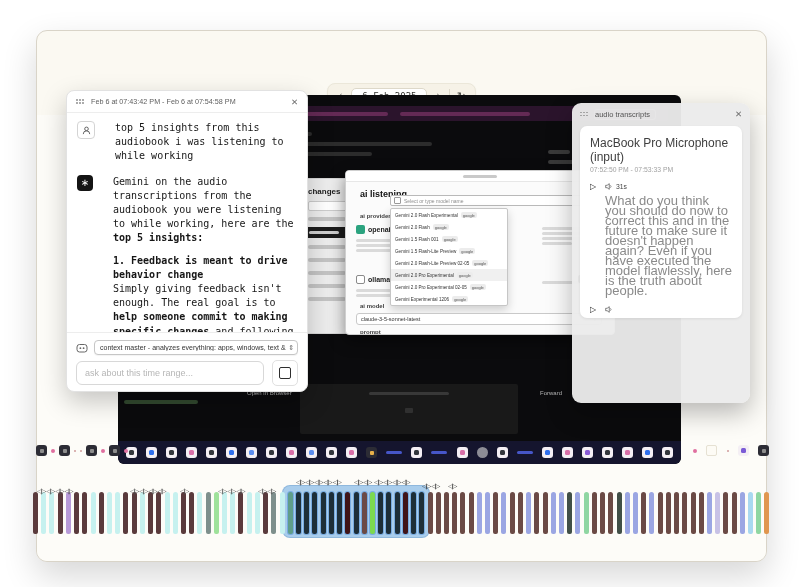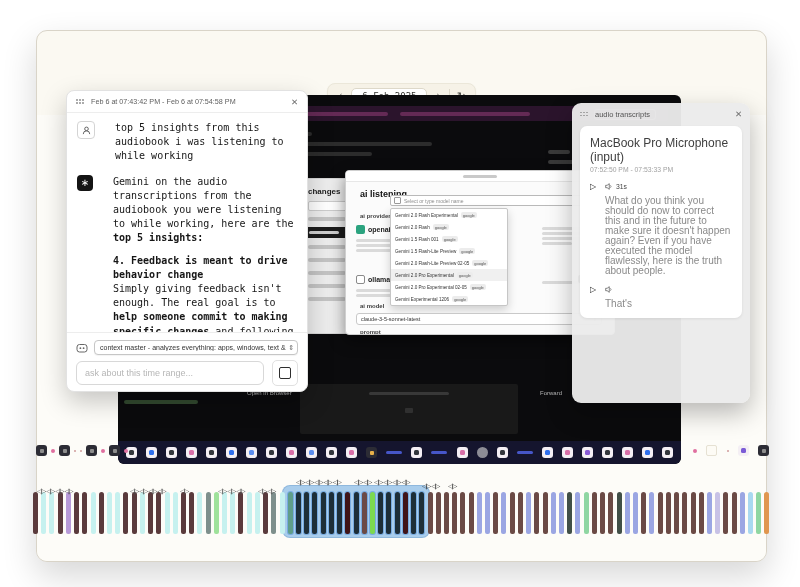--- a/index.html
+++ b/index.html
@@ -132,21 +132,21 @@
   #tpanel .ptitle{font-size:7.5px;color:#555;}
   .tcard{position:absolute;left:8px;top:23px;width:162px;height:192px;background:#fff;border-radius:7px;
     box-shadow:0 1px 3px rgba(0,0,0,.08);padding:10px;box-sizing:border-box;overflow:hidden;}
   .tsrc{font-size:12px;color:#3f3f3f;}
   .ttime{font-size:6.8px;color:#a2a2a2;margin-top:2px;}
   .entry{margin-top:9px;}
   .erow{display:flex;align-items:center;gap:6px;}
   .play{flex:none;width:9px;font-size:8px;color:#222;line-height:9px;}
   .meta{display:flex;align-items:center;gap:3px;}
   .dur{font-size:6.8px;color:#444;}
-  .etext{margin-left:15px;margin-top:5px;font-size:10px;line-height:10px;color:#8a8a8a;}
+  .etext{margin-left:15px;margin-top:5px;font-size:13px;line-height:10px;color:#8a8a8a;}
 
   
   .wv{position:absolute;font-family:"DejaVu Sans",sans-serif;font-size:6px;letter-spacing:-1px;
     color:#4e4e4e;white-space:nowrap;z-index:3;}
   .wv.hi{color:#333;}
   #selbox{position:absolute;left:283px;top:486px;width:146px;height:51px;background:#a9cdec;
     border-radius:7px;box-shadow:0 0 0 1px #8fb8dd;z-index:1;}
   #bars{position:absolute;left:33px;top:492px;width:737px;height:42px;display:flex;
     justify-content:space-between;align-items:flex-start;z-index:2;}
   .bar{flex:none;width:5px;height:42px;border-radius:2.5px 2.5px 2px 2px;}
@@ -403,21 +403,21 @@
               <circle cx="5" cy="3.2" r="2" fill="none" stroke="#555" stroke-width="1"></circle>
               <path d="M1.4 9a3.6 3.6 0 017.2 0" fill="none" stroke="#555" stroke-width="1"></path>
             </svg>
         </span>
         <div class="mtext">top 5 insights from this audiobook i was listening to while working</div>
       </div>
       <div class="mrow2">
         <span class="avatar ai">∗</span>
         <div class="mtext" id="assistant-body">
             <div class="para"><span>Gemini on the audio transcriptions from the audiobook you were listening to while working, here are the </span><span class="b">top 5 insights:</span></div>
-            <div class="para"><span class="b">4. Feedback is meant to drive behavior change</span><br><span>Simply giving feedback isn't enough. The real goal is to </span><span class="b">help someone commit to making specific changes</span><span> and following through. Example: </span></div>
+            <div class="para"><span class="b">1. Feedback is meant to drive behavior change</span><br><span>Simply giving feedback isn't enough. The real goal is to </span><span class="b">help someone commit to making specific changes</span><span> and following through. Example: </span></div>
           </div>
       </div>
     </div>
     <div class="cfoot">
       <div class="ctxrow">
         <svg width="12" height="10" viewBox="0 0 12 10">
             <rect x="1" y="1.5" width="10" height="7.5" rx="2.5" fill="none" stroke="#666" stroke-width="1"></rect>
             <circle cx="4.4" cy="5.2" r="0.9" fill="#666"></circle>
             <circle cx="7.6" cy="5.2" r="0.9" fill="#666"></circle>
           </svg>

